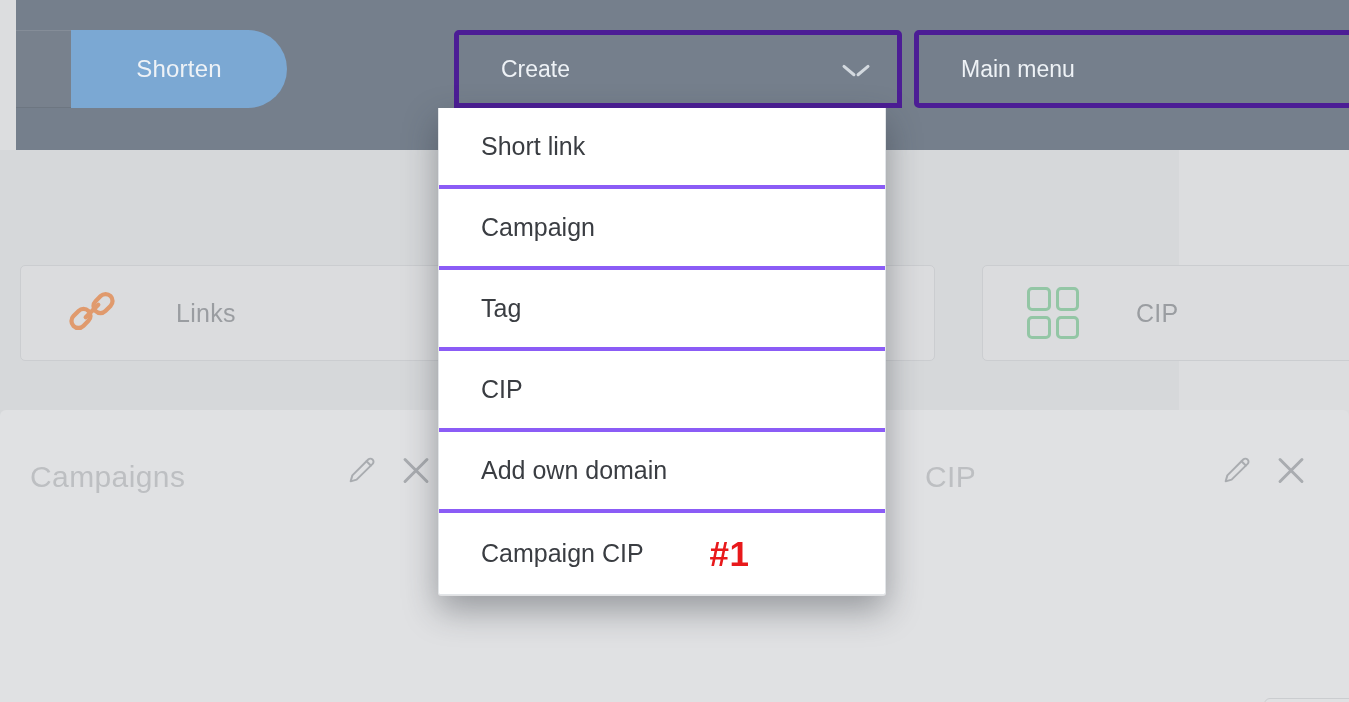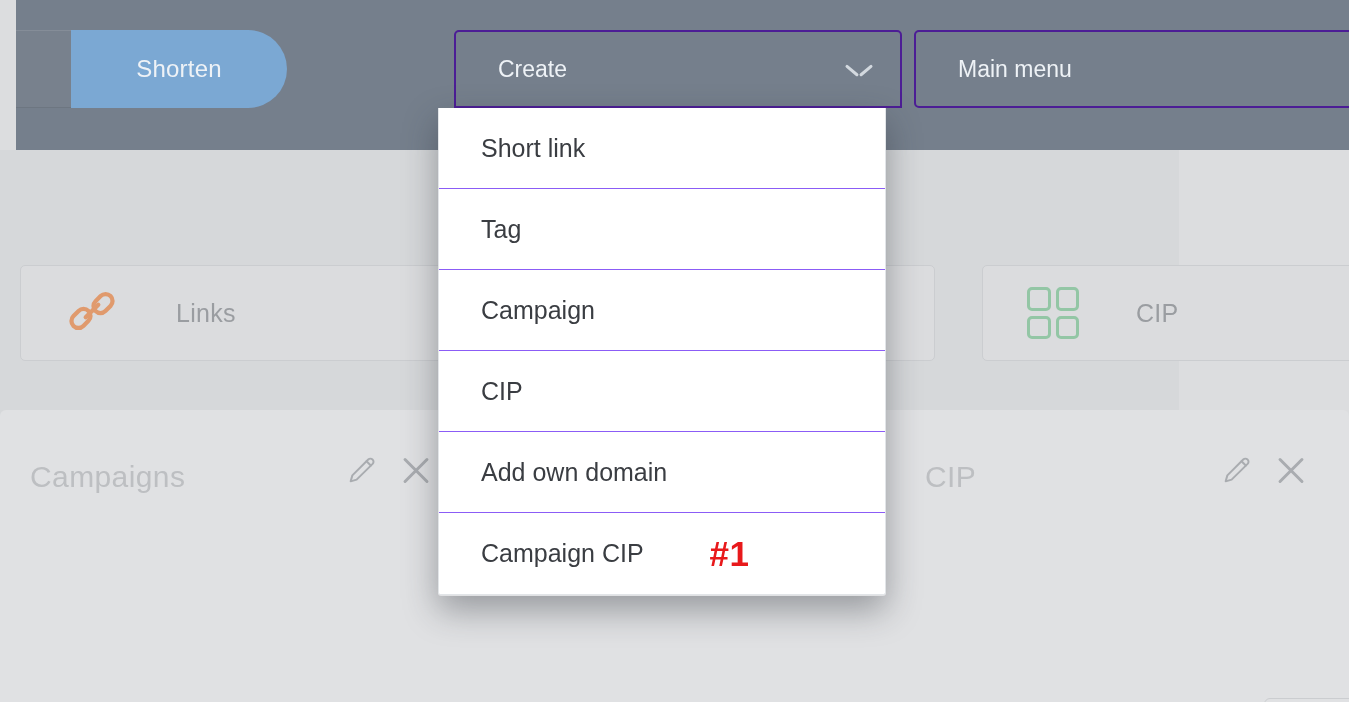--- a/index.html
+++ b/index.html
@@ -51,21 +51,21 @@
     color: #eef2f6;
     font-size: 24px;
     letter-spacing: 0.2px;
     cursor: pointer;
   }
 
   .hdr-select {
     position: absolute;
     top: 30px;
     height: 78px;
-    border: 2px solid #4c1d95;
+    border: 5px solid #4c1d95;
     border-radius: 5px;
     display: flex;
     align-items: center;
     padding: 0 28px 0 42px;
     color: #eef2f6;
     font-size: 23px;
     cursor: pointer;
   }
   .hdr-select .lbl { flex: 1; }
 
@@ -226,21 +226,21 @@
     overflow: hidden;
   }
 
   .dd-item {
     height: 81px;
     display: flex;
     align-items: center;
     padding-left: 42px;
     font-size: 25px;
     color: #3a3d42;
-    border-bottom: 1px solid #8b5cf6;
+    border-bottom: 4px solid #8b5cf6;
     background: #fff;
     cursor: pointer;
   }
   .dd-item:last-child { border-bottom: none; }
 
   .annot {
     color: #e8191b;
     font-size: 35px;
     font-weight: bold;
     margin-left: 66px;
@@ -332,24 +332,24 @@
   </div>
 
   <div class="dropdown-shadow"></div>
 
   <div class="dropdown">
 
     <div class="dd-item">
       <span>Short link</span>
     </div>
     <div class="dd-item">
+      <span>Campaign</span>
+    </div>
+    <div class="dd-item">
       <span>Tag</span>
-    </div>
-    <div class="dd-item">
-      <span>Campaign</span>
     </div>
     <div class="dd-item">
       <span>CIP</span>
     </div>
     <div class="dd-item">
       <span>Add own domain</span>
     </div>
     <div class="dd-item">
       <span>Campaign CIP</span>
       <span class="annot">#1</span>

